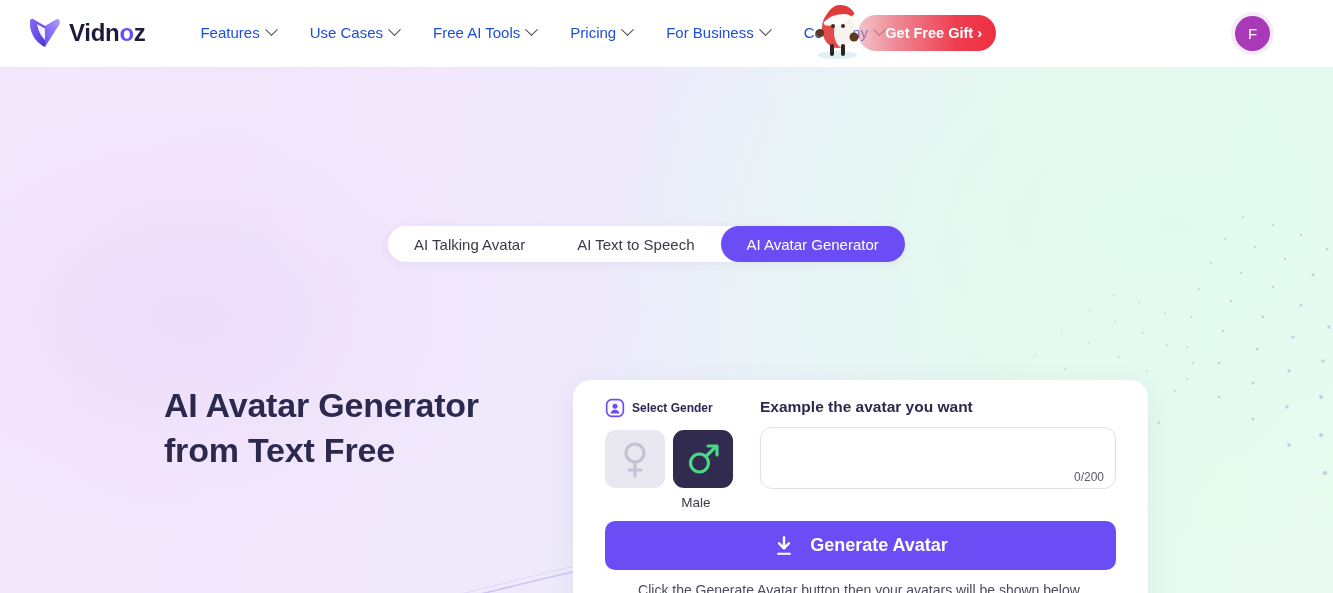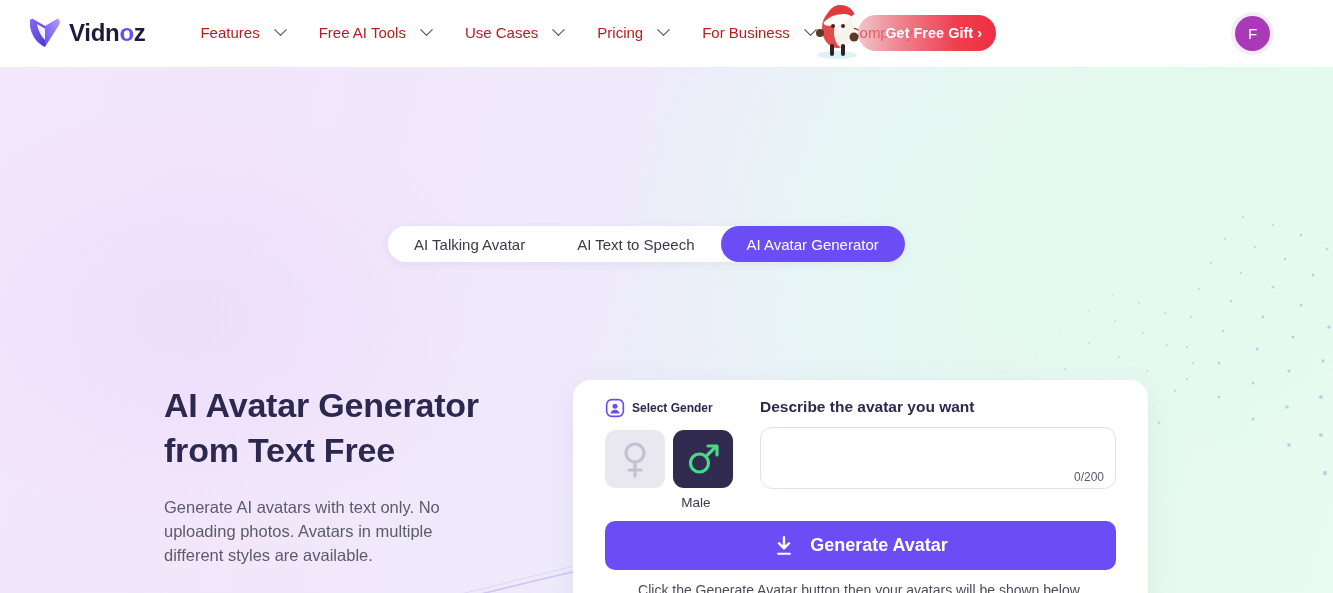--- a/index.html
+++ b/index.html
@@ -25,22 +25,22 @@
   }
   .logo-mark { width: 34px; height: 34px; display:block; }
   .logo-text {
     font-size: 24px; font-weight: bold; letter-spacing: -0.3px;
     color: #1d1b3a; line-height: 1;
   }
   .logo-text .o-accent { color: #6b4df6; }
 
   .nav { display: flex; align-items: center; margin-left: 38px; }
   .nav-item {
-    display: flex; align-items: center; gap: 16px;
-    font-size: 15px; color: #b91c1c;
+    display: flex; align-items: center; gap: 7px;
+    font-size: 15px; color: #1d4ed8;
     padding: 8px 17px; cursor: pointer; white-space: nowrap;
   }
   .chev {
     display: inline-block; width: 9px; height: 9px;
     border-right: 1.7px solid #4a4a57;
     border-bottom: 1.7px solid #4a4a57;
     transform: rotate(45deg) translate(-2px,-2px);
   }
 
   .gift-wrap {
@@ -210,25 +210,25 @@
     </svg>
     <span class="logo-text"><span>Vidn</span><span class="o-accent">o</span><span>z</span></span>
   </div>
 
   <nav class="nav">
     <div class="nav-item">
       <span>Features</span>
       <i class="chev"></i>
     </div>
     <div class="nav-item">
+      <span>Use Cases</span>
+      <i class="chev"></i>
+    </div>
+    <div class="nav-item">
       <span>Free AI Tools</span>
-      <i class="chev"></i>
-    </div>
-    <div class="nav-item">
-      <span>Use Cases</span>
       <i class="chev"></i>
     </div>
     <div class="nav-item">
       <span>Pricing</span>
       <i class="chev"></i>
     </div>
     <div class="nav-item">
       <span>For Business</span>
       <i class="chev"></i>
     </div>
@@ -349,21 +349,20 @@
     <div class="tab">AI Talking Avatar</div>
     <div class="tab">AI Text to Speech</div>
     <div class="tab active">AI Avatar Generator</div>
   </div>
 
   <div class="hero-copy">
     <h1 class="hero-title">
       <span>AI Avatar Generator</span><br>
       <span>from Text Free</span>
     </h1>
-    <p class="hero-sub">Generate AI avatars with text only. No uploading photos. Avatars in multiple different styles are available.</p>
   </div>
 
   <div class="panel">
     <div class="panel-row">
 
       <div class="col-gender">
         <div class="gender-head">
           <svg class="person-icon" viewBox="0 0 24 24">
             <rect x="2" y="2" width="20" height="20" rx="6" fill="none" stroke="#6b4df6" stroke-width="2"></rect>
             <circle cx="12" cy="10" r="3" fill="#6b4df6"></circle>
@@ -384,21 +383,21 @@
               <circle cx="13.5" cy="21" r="9" fill="none" stroke="#4cd787" stroke-width="3.2"></circle>
               <path d="M20.3 14.2 L30 4.5" stroke="#4cd787" stroke-width="3.2" stroke-linecap="round"></path>
               <path d="M22 4 L31 4 L31 13" fill="none" stroke="#4cd787" stroke-width="3.2" stroke-linecap="round" stroke-linejoin="round"></path>
             </svg>
           </div>
         </div>
         <div class="gender-label">Male</div>
       </div>
 
       <div class="col-desc">
-        <div class="desc-head">Describe the avatar you want</div>
+        <div class="desc-head">Example the avatar you want</div>
         <div class="ta-wrap">
           <div class="ta-count">0/200</div>
         </div>
       </div>
     </div>
 
     <div class="gen-btn">
       <svg class="dl-icon" viewBox="0 0 24 24">
         <path d="M12 2.5 L12 13.5 M12 14.5 L6.5 9 M12 14.5 L17.5 9" stroke="#fff" stroke-width="2.6" fill="none" stroke-linecap="round" stroke-linejoin="round"></path>
         <path d="M5.5 20.5 L18.5 20.5" stroke="#fff" stroke-width="2.2" stroke-linecap="round"></path>

